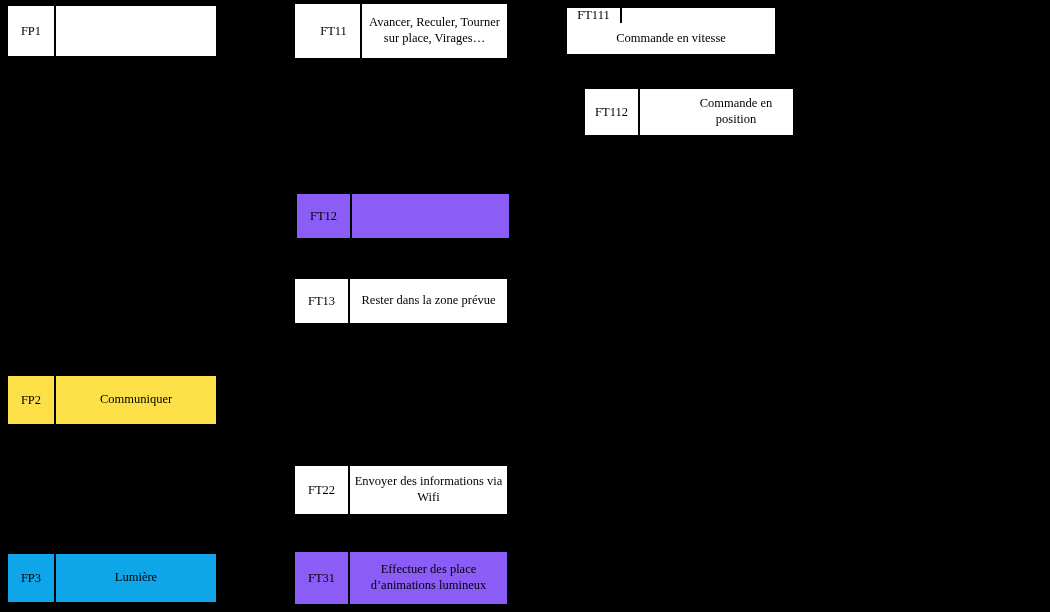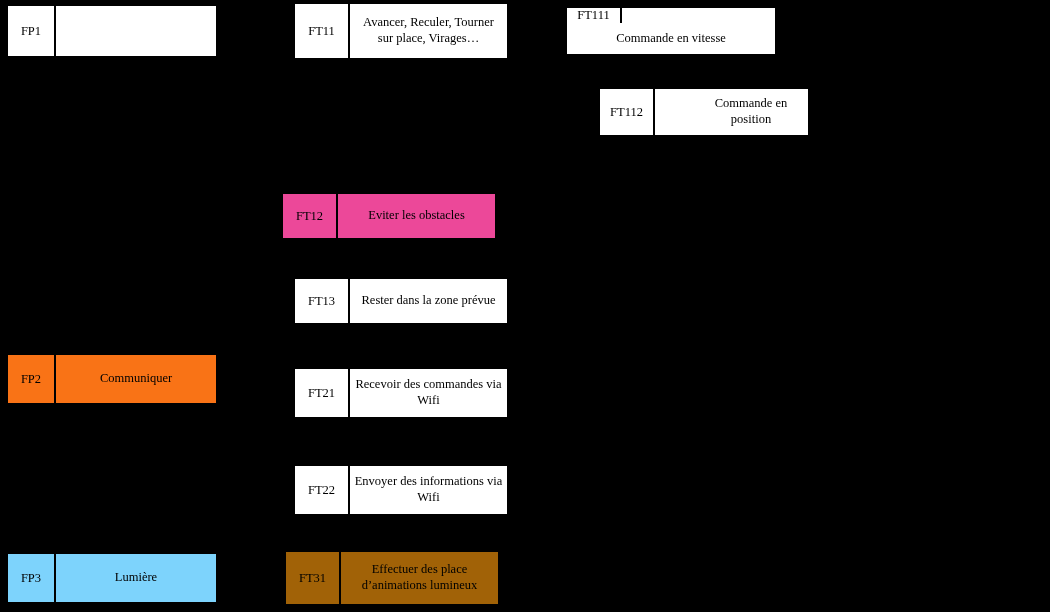--- a/index.html
+++ b/index.html
@@ -48,52 +48,47 @@
   }
 </style>
 </head>
 <body>
 
 <div id="canvas">
     <div class="node" style="left: 6px; top: 4px; width: 212px; height: 54px; background: rgb(255, 255, 255); border-color: rgb(0, 0, 0);">
       <div class="code" style="width: 48px;">FP1</div>
     </div>
     <div class="node" style="left: 293px; top: 2px; width: 216px; height: 58px; background: rgb(255, 255, 255); border-color: rgb(0, 0, 0);">
-      <div class="code" style="width: 55px;">FT11</div>
+      <div class="code" style="width: 55px; margin-left: 12px;">FT11</div>
       <div class="label">Avancer, Reculer, Tourner sur place, Virages…</div>
     </div>
     <div class="node" style="left: 565px; top: 6px; width: 212px; height: 50px; background: rgb(255, 255, 255); border-color: rgb(0, 0, 0); flex-direction: column;">
       <div class="code" style="width: 55px;">FT111</div>
       <div class="label">Commande en vitesse</div>
     </div>
-    <div class="node" style="left: 598px; top: 87px; width: 212px; height: 50px; background: rgb(255, 255, 255); border-color: rgb(0, 0, 0); gap: 39px;">
+    <div class="node" style="left: 583px; top: 87px; width: 212px; height: 50px; background: rgb(255, 255, 255); border-color: rgb(0, 0, 0); gap: 39px;">
       <div class="code" style="width: 55px;">FT112</div>
       <div class="label">Commande en position</div>
     </div>
-    <div class="node" style="left: 281px; top: 192px; width: 216px; height: 48px; background: #ec4899; border-color: rgb(0, 0, 0);">
+    <div class="node" style="left: 295px; top: 192px; width: 216px; height: 48px; background: #8b5cf6; border-color: rgb(0, 0, 0);">
       <div class="code" style="width: 55px;">FT12</div>
-      <div class="label">Eviter les obstacles</div>
     </div>
     <div class="node" style="left: 293px; top: 277px; width: 216px; height: 48px; background: rgb(255, 255, 255); border-color: rgb(0, 0, 0);">
       <div class="code" style="width: 55px;">FT13</div>
       <div class="label">Rester dans  la zone prévue</div>
     </div>
-    <div class="node" style="left: 6px; top: 353px; width: 212px; height: 52px; background: #f97316; border-color: rgb(0, 0, 0);">
+    <div class="node" style="left: 6px; top: 374px; width: 212px; height: 52px; background: #fde047; border-color: rgb(0, 0, 0);">
       <div class="code" style="width: 48px;">FP2</div>
       <div class="label">Communiquer</div>
-    </div>
-    <div class="node" style="left: 293px; top: 367px; width: 216px; height: 52px; background: rgb(255, 255, 255); border-color: rgb(0, 0, 0);">
-      <div class="code" style="width: 55px;">FT21</div>
-      <div class="label">Recevoir des commandes  via Wifi</div>
     </div>
     <div class="node" style="left: 293px; top: 464px; width: 216px; height: 52px; background: rgb(255, 255, 255); border-color: rgb(0, 0, 0);">
       <div class="code" style="width: 55px; text-align: center;">FT22</div>
       <div class="label">Envoyer des informations  via Wifi</div>
     </div>
-    <div class="node" style="left: 6px; top: 552px; width: 212px; height: 52px; background: #7dd3fc; border-color: rgb(0, 0, 0);">
+    <div class="node" style="left: 6px; top: 552px; width: 212px; height: 52px; background: #0ea5e9; border-color: rgb(0, 0, 0);">
       <div class="code" style="width: 48px;">FP3</div>
       <div class="label">Lumière</div>
     </div>
-    <div class="node" style="left: 284px; top: 550px; width: 216px; height: 56px; background: #a16207; border-color: rgb(0, 0, 0);">
+    <div class="node" style="left: 293px; top: 550px; width: 216px; height: 56px; background: #8b5cf6; border-color: rgb(0, 0, 0);">
       <div class="code" style="width: 55px;">FT31</div>
       <div class="label">Effectuer des  place d’animations lumineux</div>
     </div>
   </div>
 
 </body></html>

